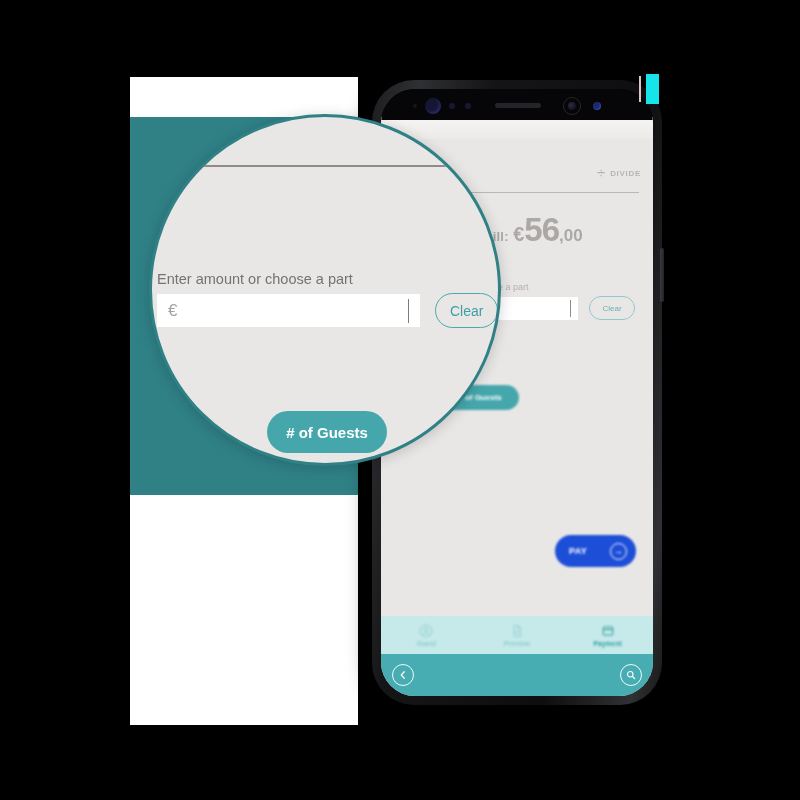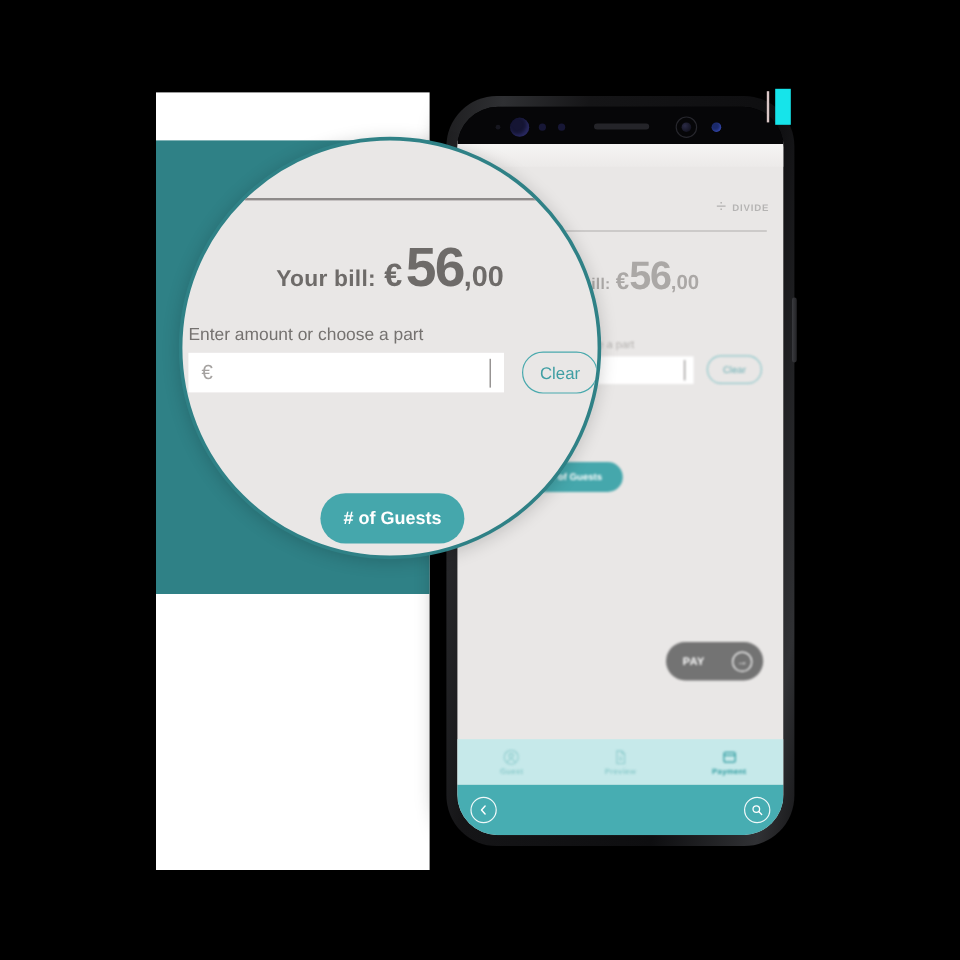--- a/index.html
+++ b/index.html
@@ -162,21 +162,21 @@
     position: absolute; left: 60px; top: 268px;
     width: 78px; height: 25px; border-radius: 14px;
     background: #45a7ac;
     color: #fff; font-size: 8px; font-weight: 700;
     display:flex; align-items:center; justify-content:center;
     filter: blur(0.8px);
   }
   .pay-btn {
     position: absolute; right: 17px; top: 418px;
     width: 81px; height: 32px; border-radius: 18px;
-    background: #737373;
+    background: #1d4ed8;
     display: flex; align-items: center; justify-content: space-between;
     padding: 0 9px 0 14px;
     filter: blur(0.9px);
   }
   .pay-btn .lbl { color: #ffffff; font-size: 9px; font-weight: 700; letter-spacing:.4px; }
   .pay-arrow {
     width: 17px; height: 17px; border-radius: 50%;
     border: 1.4px solid #ffffff;
     display:flex; align-items:center; justify-content:center;
     color:#ffffff; font-size: 9px; line-height:1;
@@ -372,23 +372,20 @@
     </div>
     <div class="power-btn"></div>
   </div>
 
   <div class="cyan-mark-thin"></div>
   <div class="cyan-mark"></div>
 
   <div class="mag">
     <div class="mag-rule"></div>
 
-    <div class="mag-bill">
-      <span class="lab">Your bill:</span><span class="cur">€</span><span class="big">56</span><span class="cents">,00</span>
-    </div>
 
     <div class="mag-sub">Enter amount or choose a part</div>
 
     <div class="mag-field-row">
       <div class="mag-field">
         <span class="eur">€</span>
         <span class="caret"></span>
       </div>
       <div class="mag-clear">Clear</div>
     </div>

